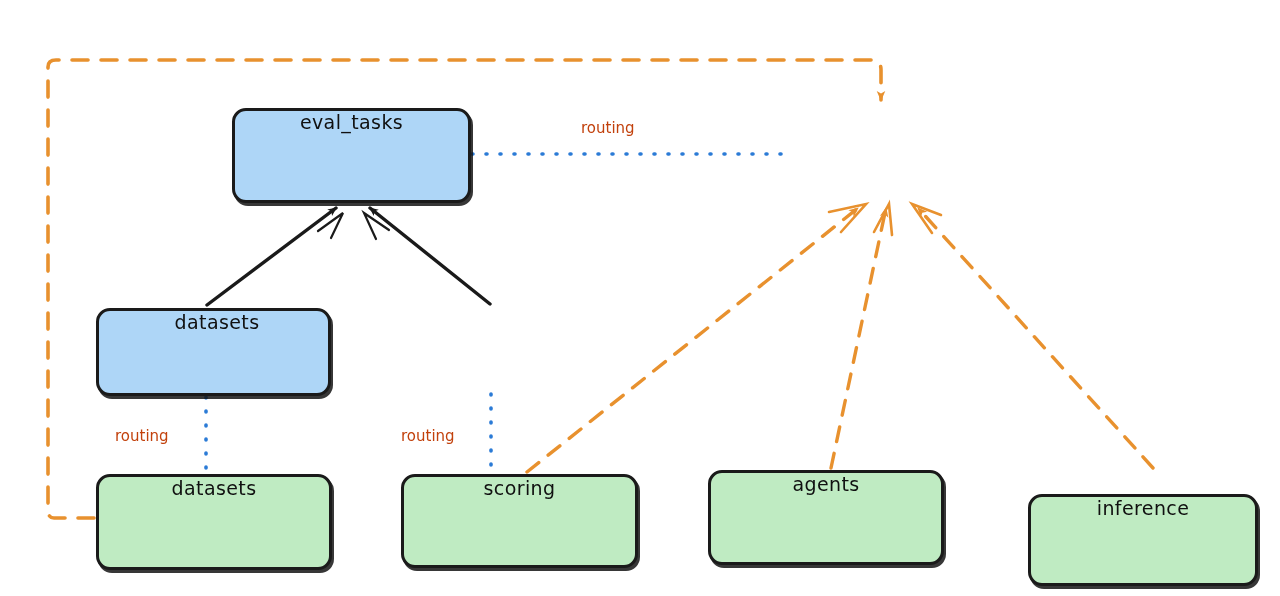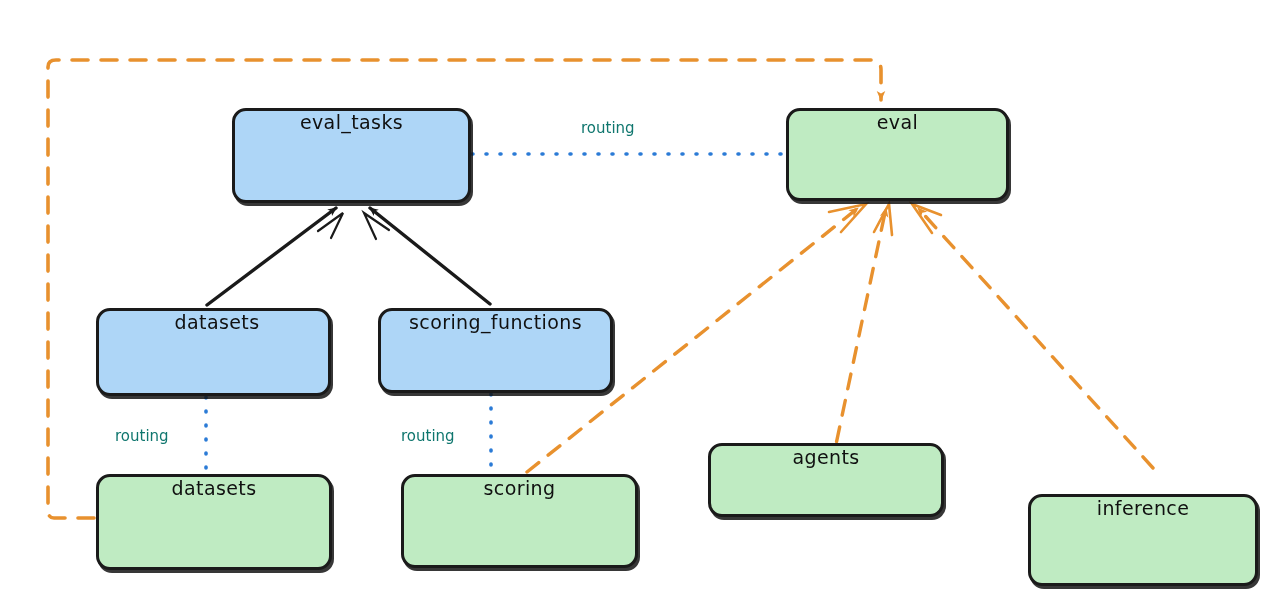--- a/index.html
+++ b/index.html
@@ -40,21 +40,21 @@
     letter-spacing: 0.4px;
     white-space: nowrap;
   }
   .node.blue { background: #AED6F7; }
   .node.green { background: #BFEBC2; }
 
   .edge-label {
     position: absolute;
     font-family: "DejaVu Sans", sans-serif;
     font-size: 15px;
-    color: #0f766e;
+    color: #c2410c;
     white-space: nowrap;
   }
 </style>
 </head>
 <body>
 
 <div id="canvas">
 
   <svg class="edges" viewBox="0 0 1280 596">
     <defs>
@@ -105,41 +105,35 @@
     <g>
       <path d="M1153,468 L918,208" stroke="#e8912e" stroke-width="3.4" fill="none" stroke-linecap="round" stroke-dasharray="15 12" marker-end="url(#arrow-orange)"></path>
       <path d="M941,215 L912,204 L932,233" stroke="#e8912e" stroke-width="2.6" fill="none" stroke-linecap="round"></path>
     </g>
   </svg>
 
   <div class="node blue" style="left:232px; top:108px; width:239px; height:95px;">
     <span class="label">eval_tasks</span>
   </div>
 
-  <div class="node green" style="left:786px; top:108px; width:223px; height:93px;">
-    <span class="label">eval</span>
-  </div>
 
   <div class="node blue" style="left:96px; top:308px; width:235px; height:88px;padding-left:7px;">
     <span class="label">datasets</span>
   </div>
 
-  <div class="node blue" style="left:378px; top:308px; width:235px; height:85px;">
-    <span class="label">scoring_functions</span>
-  </div>
 
   <div class="node green" style="left:96px; top:474px; width:236px; height:96px;">
     <span class="label">datasets</span>
   </div>
 
   <div class="node green" style="left:385px; top:474px; width:237px; height:94px;margin-left:16px;">
     <span class="label">scoring</span>
   </div>
 
-  <div class="node green" style="left:708px; top:443px; width:236px; height:74px;">
+  <div class="node green" style="left:708px; top:470px; width:236px; height:95px;">
     <span class="label">agents</span>
   </div>
 
   <div class="node green" style="left:1028px; top:470px; width:230px; height:92px;margin-top:24px;">
     <span class="label">inference</span>
   </div>
 
   <div class="edge-label" style="left:581px; top:119px;">routing</div>
 
   <div class="edge-label" style="left:115px; top:427px;">routing</div>

